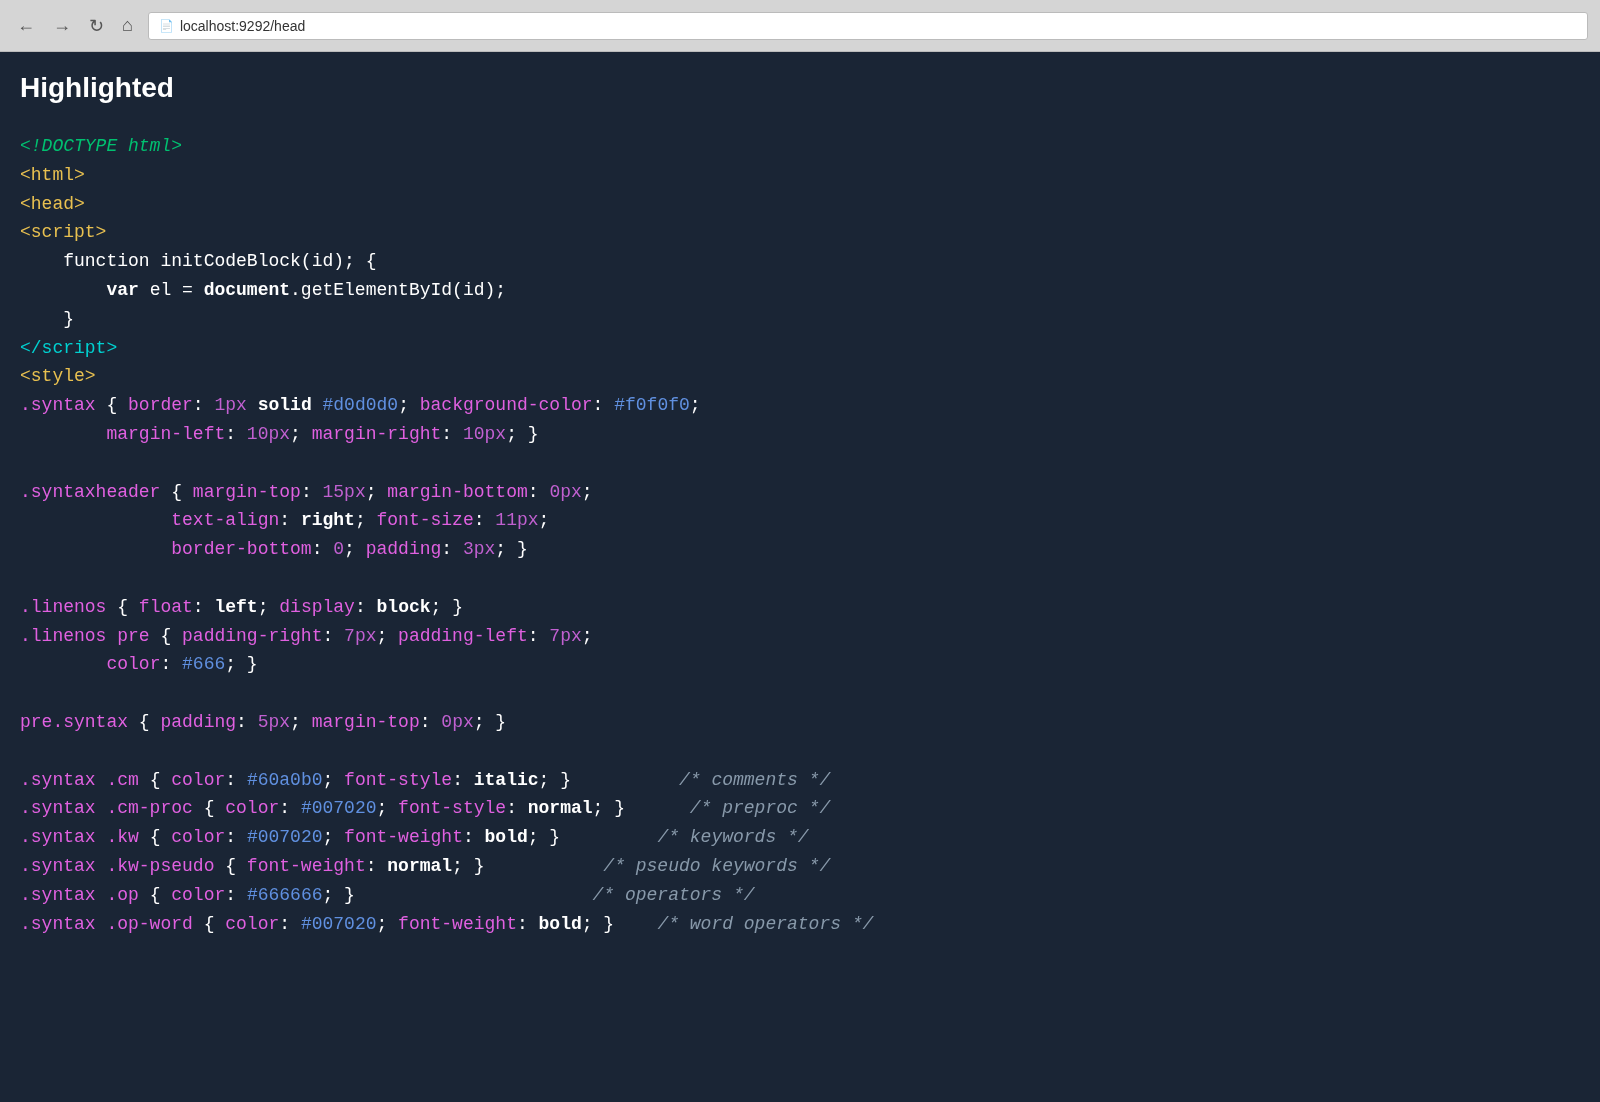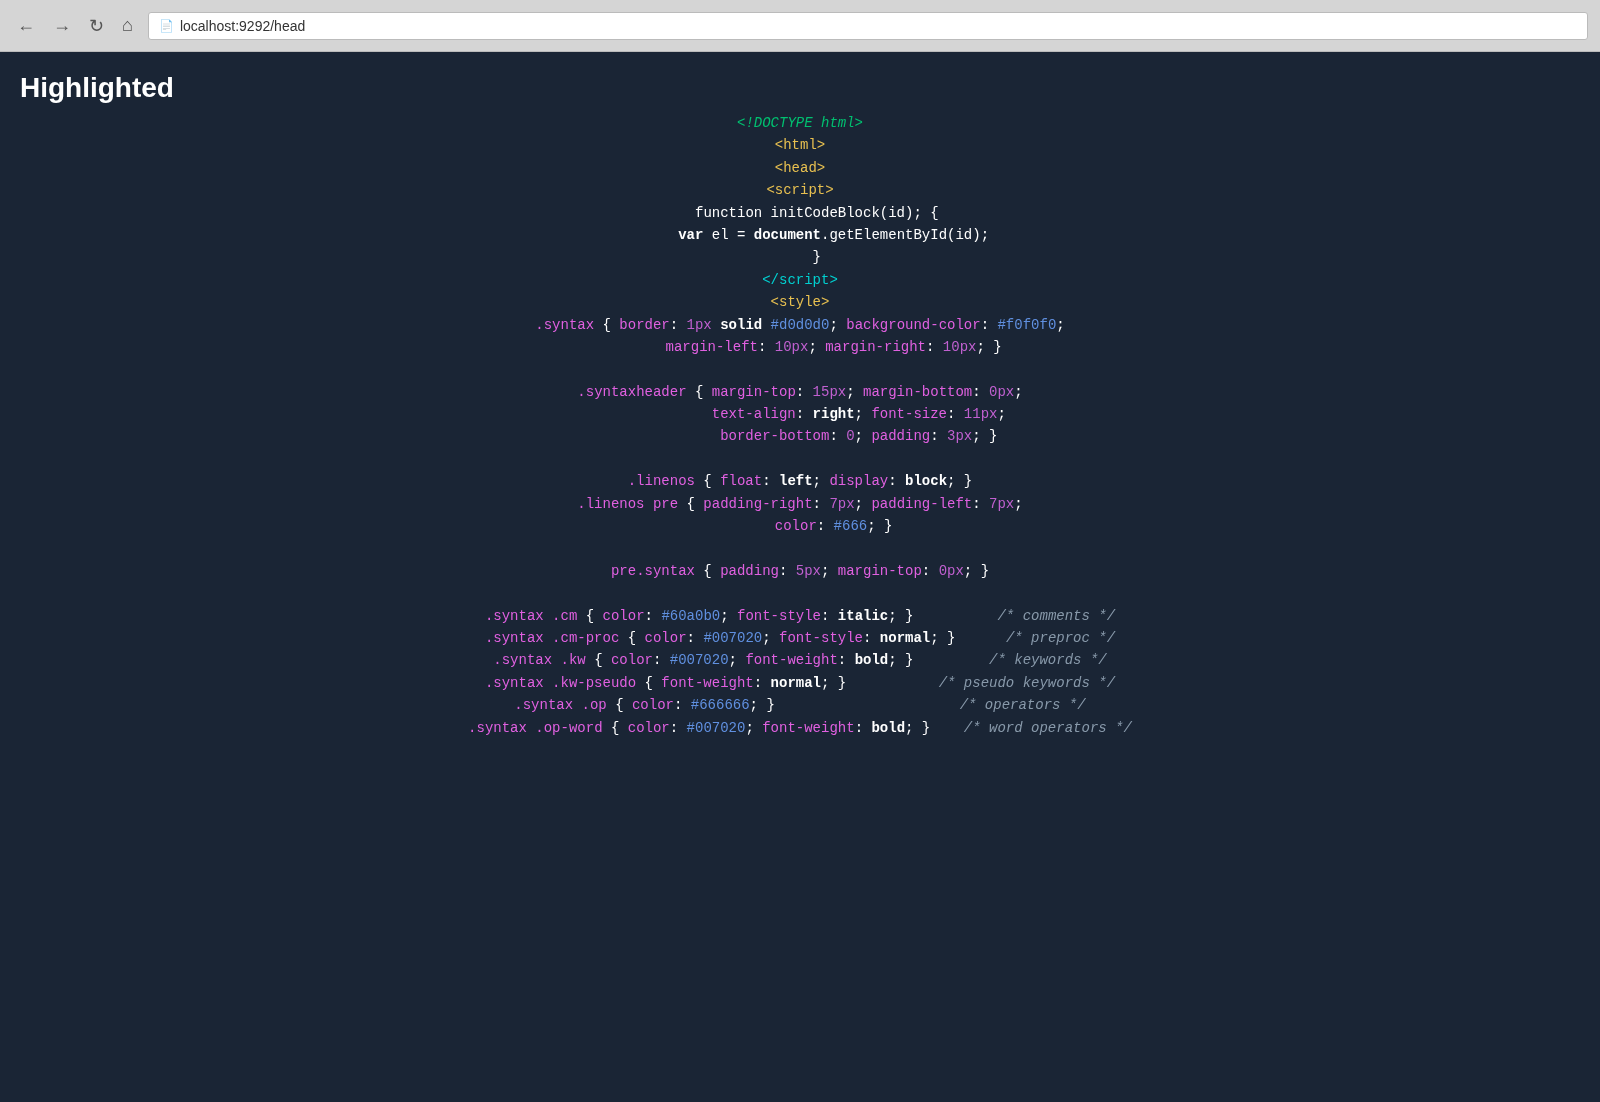--- a/index.html
+++ b/index.html
@@ -69,28 +69,27 @@
       padding: 20px 20px;
       color: #ccc;
       font-family: 'Courier New', Courier, monospace;
     }
 
     .page-title {
       color: #ffffff;
       font-family: Arial, sans-serif;
       font-size: 28px;
       font-weight: bold;
-      margin-bottom: 8px;
+      margin-bottom: 28px;
     }
 
     .code-block {
-      font-size: 14px;
+      font-size: 18px;
       line-height: 1.6;
       white-space: pre;
-      text-align: center;
     }
 
     
     .c-yellow { color: #e8c050; }       
     .c-green { color: #00c070; }        
     .c-white { color: #ffffff; }        
     .c-cyan { color: #00d0d0; }         
     .c-magenta { color: #e060e0; }      
     .c-purple { color: #c060d0; }       
     .c-blue { color: #6090e0; }       

